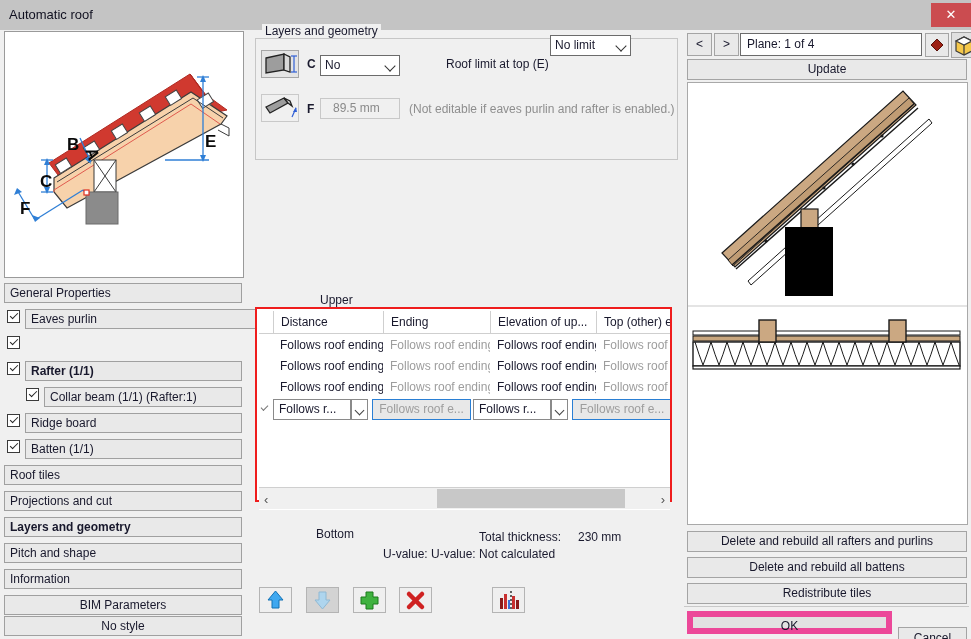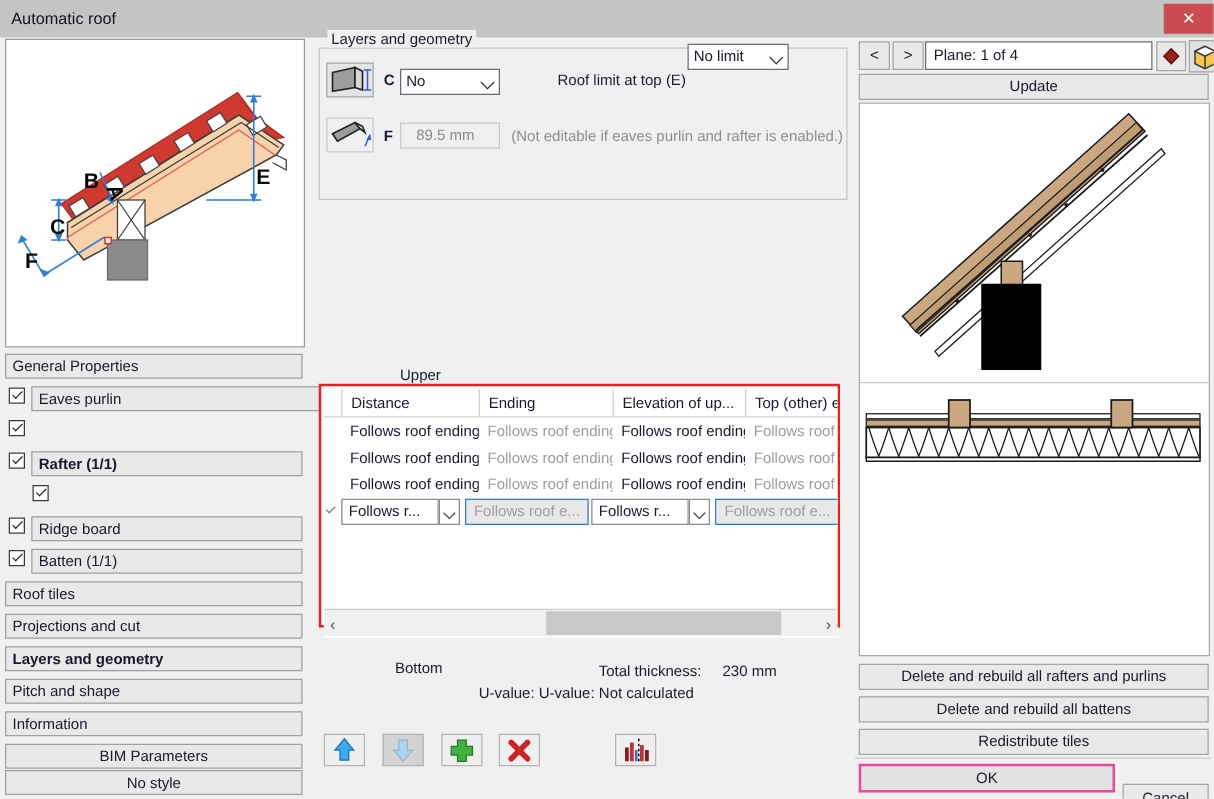--- a/index.html
+++ b/index.html
@@ -350,21 +350,21 @@
     position: absolute;
     left: 3px;
     width: 280px; height: 21px;
     line-height: 19px;
   }
   #ok-btn {
     position: absolute;
     left: 3px; top: 580px;
     width: 205px; height: 23px;
     background: #e2e2e2;
-    border: 2px solid #ec4899;
+    border: 6px solid #ec4899;
     box-sizing: border-box;
     font-size: 12px;
     line-height: 19px;
     text-align: center;
     cursor: pointer;
     color: #18182c;
   }
   #cancel-btn {
     position: absolute;
     left: 214px; top: 596px;
@@ -462,20 +462,23 @@
   </div>
 
   <div class="chk" style="left:4px; top:305px;"></div>
 
   <div class="chk" style="left:4px; top:331px;"></div>
   <div class="side-item" style="left:22px; top:330px; width:217px;font-weight:bold;">
     <span>Rafter (1/1)</span>
   </div>
 
   <div class="chk" style="left:23px; top:357px;"></div>
+  <div class="side-item" style="left:41px; top:356px; width:198px;">
+    <span>Collar beam (1/1) (Rafter:1)</span>
+  </div>
 
   <div class="chk" style="left:4px; top:383px;"></div>
   <div class="side-item" style="left:22px; top:382px; width:217px;">
     <span>Ridge board</span>
   </div>
 
   <div class="chk" style="left:4px; top:409px;"></div>
   <div class="side-item" style="left:22px; top:408px; width:217px;">
     <span>Batten (1/1)</span>
   </div>

